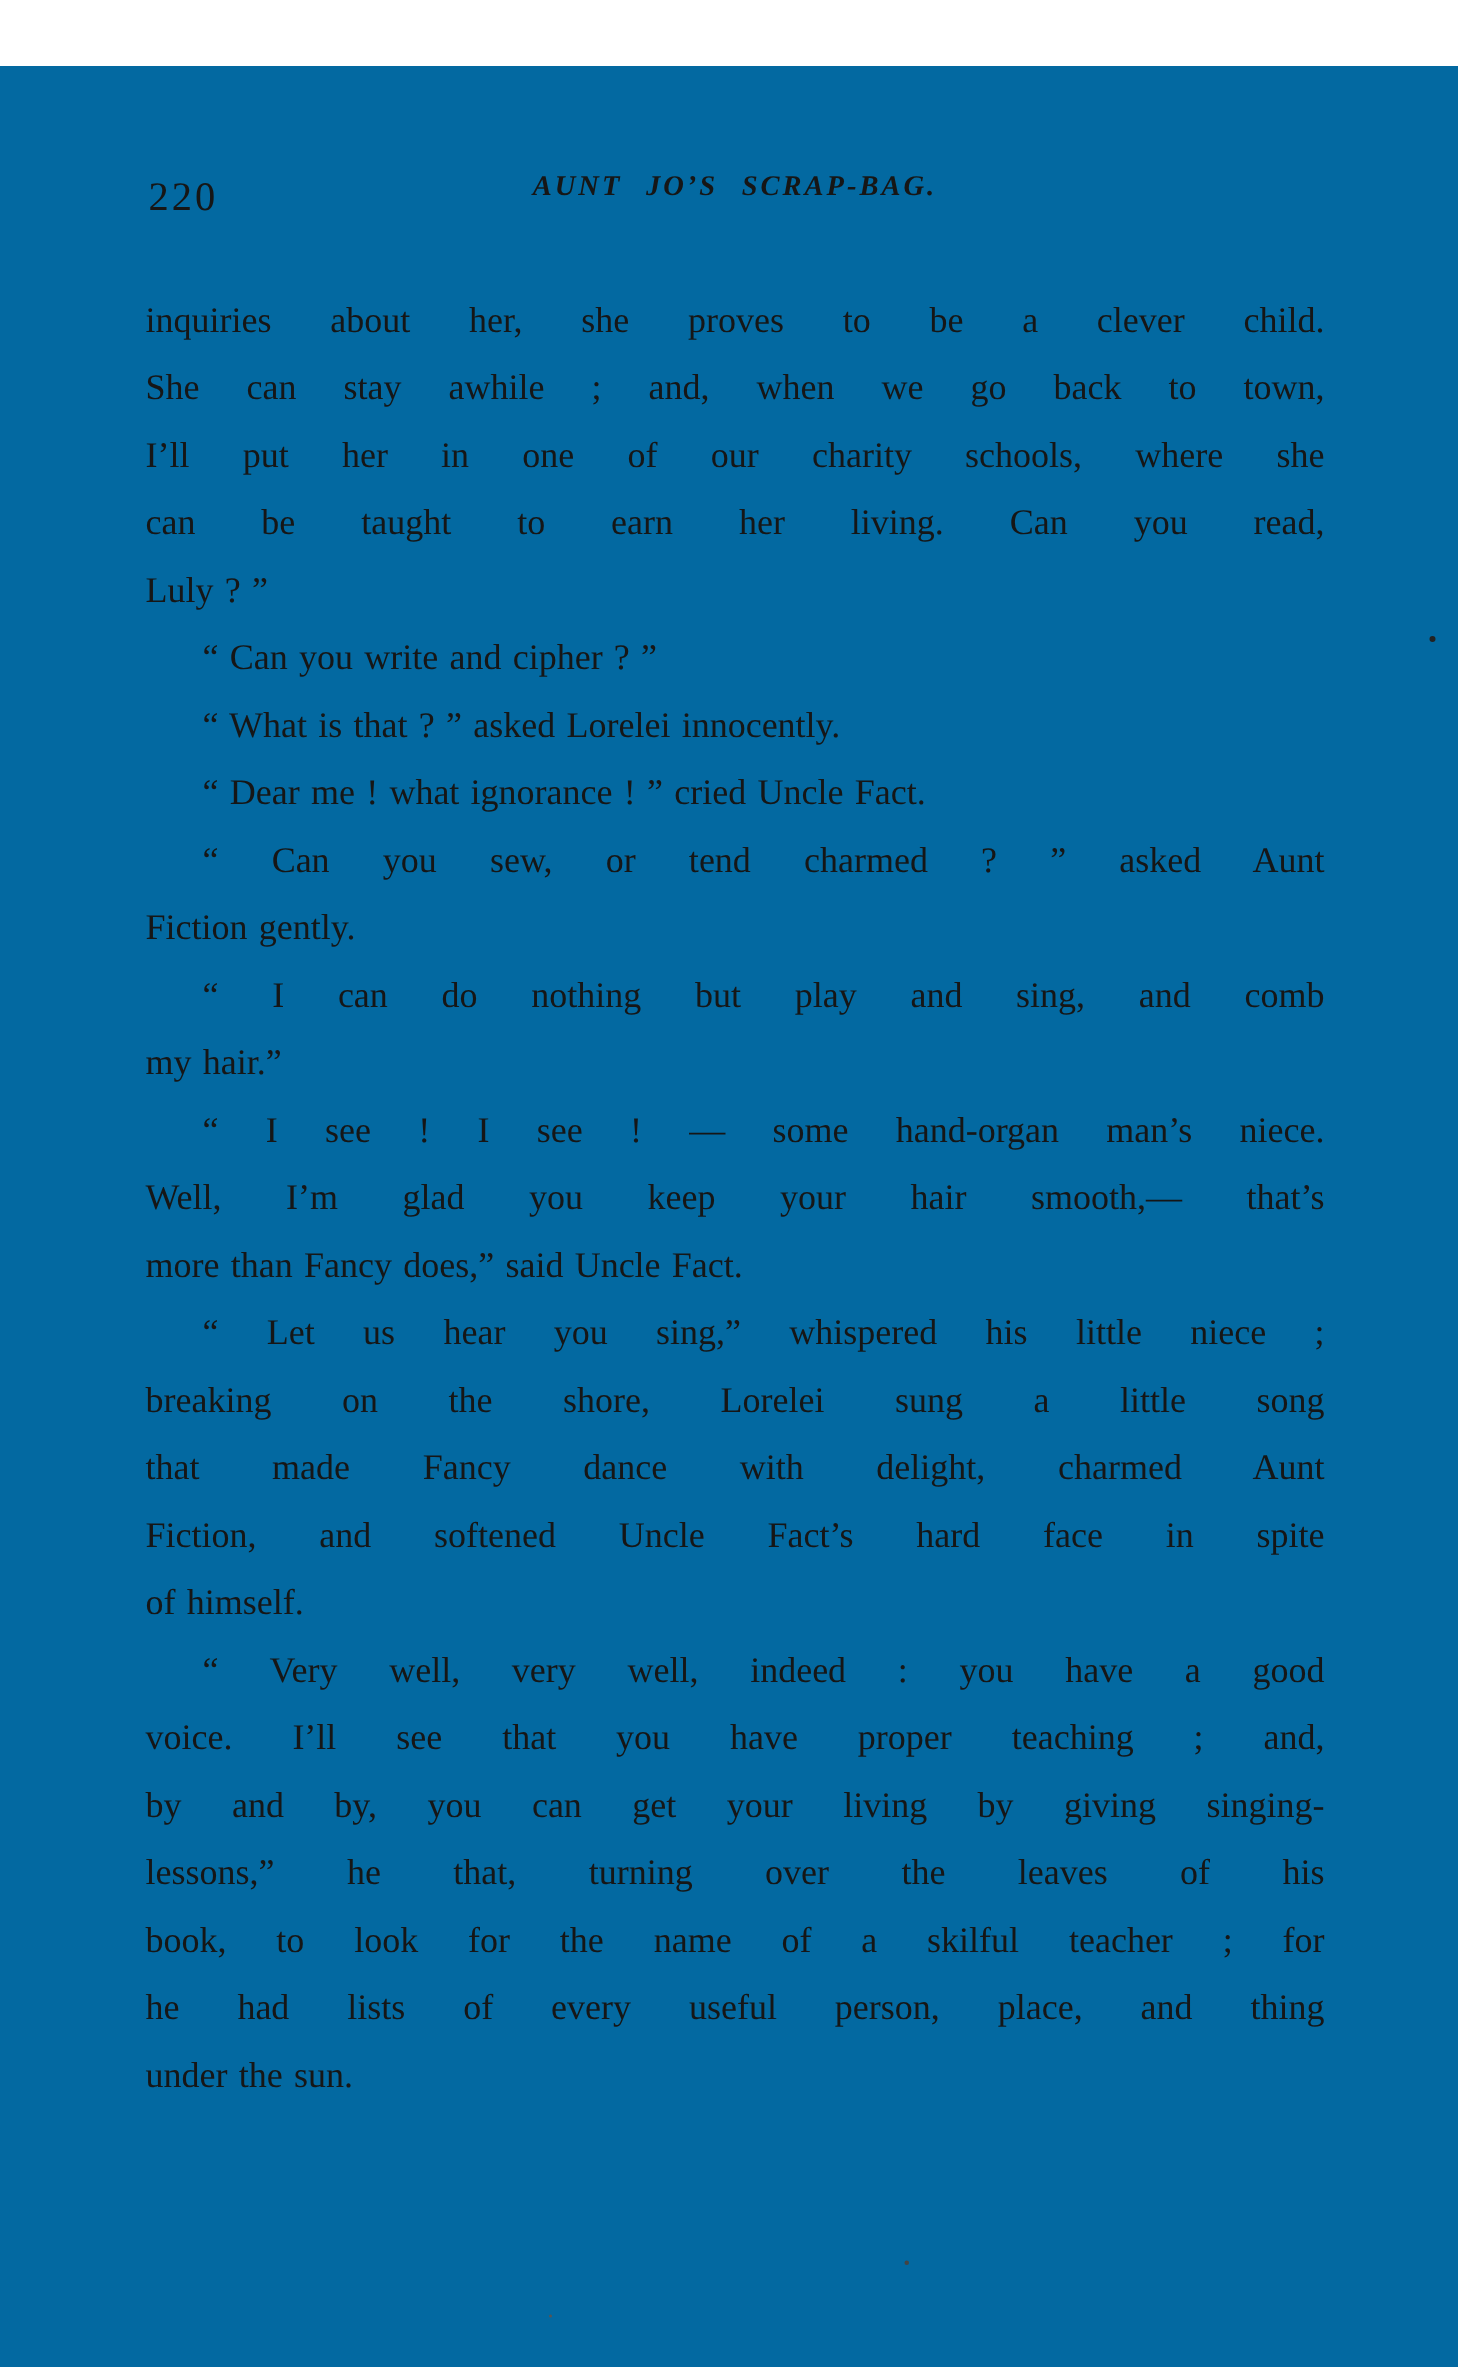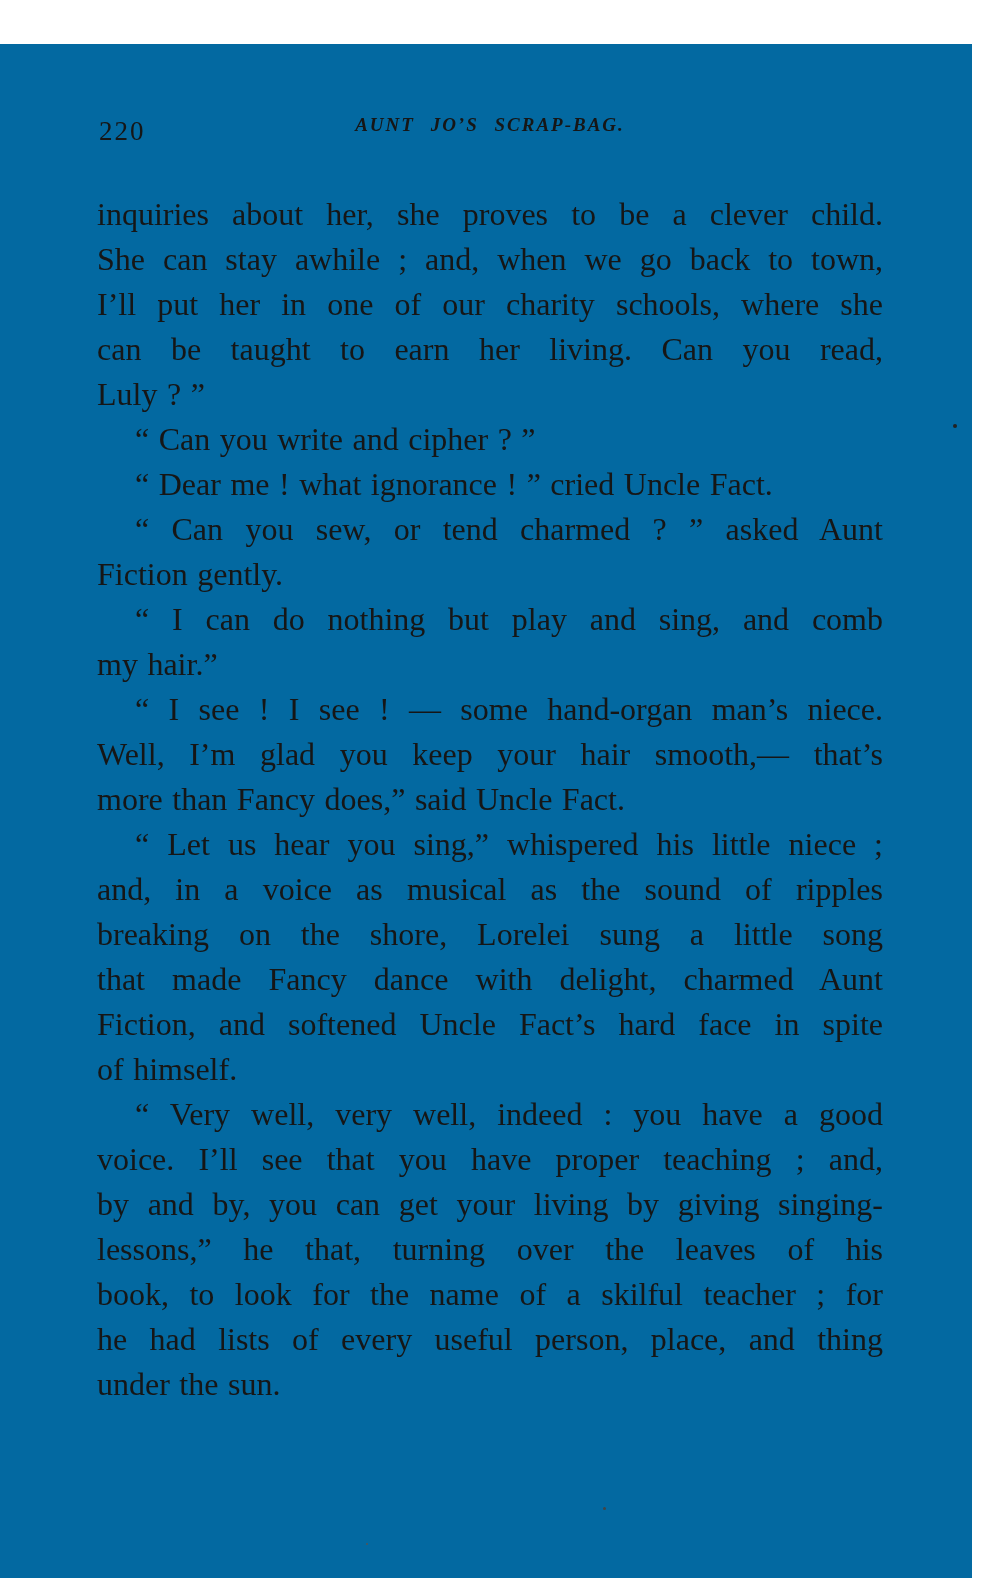--- a/index.html
+++ b/index.html
@@ -44,21 +44,21 @@
     word-spacing: 9px;
     white-space: nowrap;
   }
   .body-text {
     position: absolute;
     left: 97px;
     top: 148px;
     width: 786px;
   }
   .line {
-    font-size: 32px;
+    font-size: 24px;
     line-height: 45px;
     height: 45px;
     white-space: normal;
     word-spacing: 1.5px;
   }
   .line.just {
     text-align: justify;
     text-align-last: justify;
   }
   .line.indent {
@@ -77,30 +77,30 @@
     <span class="pagenum">220</span>
     <div class="running-title">AUNT JO’S SCRAP-BAG.</div>
   </div>
   <div class="body-text">
       <div class="line just">inquiries about her, she proves to be a clever child.</div>
       <div class="line just">She can stay awhile ; and, when we go back to town,</div>
       <div class="line just">I’ll put her in one of our charity schools, where she</div>
       <div class="line just">can be taught to earn her living.  Can you read,</div>
       <div class="line">Luly ? ”</div>
       <div class="line indent">“ Can you write and cipher ? ”</div>
+      <div class="line indent">“ What is that ? ” asked Lorelei innocently.</div>
       <div class="line indent">“ Dear me ! what ignorance ! ” cried Uncle Fact.</div>
       <div class="line just indent">“ Can you sew, or tend charmed ? ” asked Aunt</div>
       <div class="line">Fiction gently.</div>
       <div class="line just indent">“ I can do nothing but play and sing, and comb</div>
       <div class="line">my hair.”</div>
       <div class="line just indent">“ I see !  I see ! — some hand-organ man’s niece.</div>
       <div class="line just">Well, I’m glad you keep your hair smooth,— that’s</div>
       <div class="line">more than Fancy does,” said Uncle Fact.</div>
       <div class="line just indent">“ Let us hear you sing,” whispered his little niece ;</div>
-      <div class="line just">and, in a voice as musical as the sound of ripples</div>
       <div class="line just">breaking on the shore, Lorelei sung a little song</div>
       <div class="line just">that made Fancy dance with delight, charmed Aunt</div>
       <div class="line just">Fiction, and softened Uncle Fact’s hard face in spite</div>
       <div class="line">of himself.</div>
       <div class="line just indent">“ Very well, very well, indeed : you have a good</div>
       <div class="line just">voice.  I’ll see that you have proper teaching ; and,</div>
       <div class="line just">by and by, you can get your living by giving singing-</div>
       <div class="line just">lessons,” he that, turning over the leaves of his</div>
       <div class="line just">book, to look for the name of a skilful teacher ; for</div>
       <div class="line just">he had lists of every useful person, place, and thing</div>

